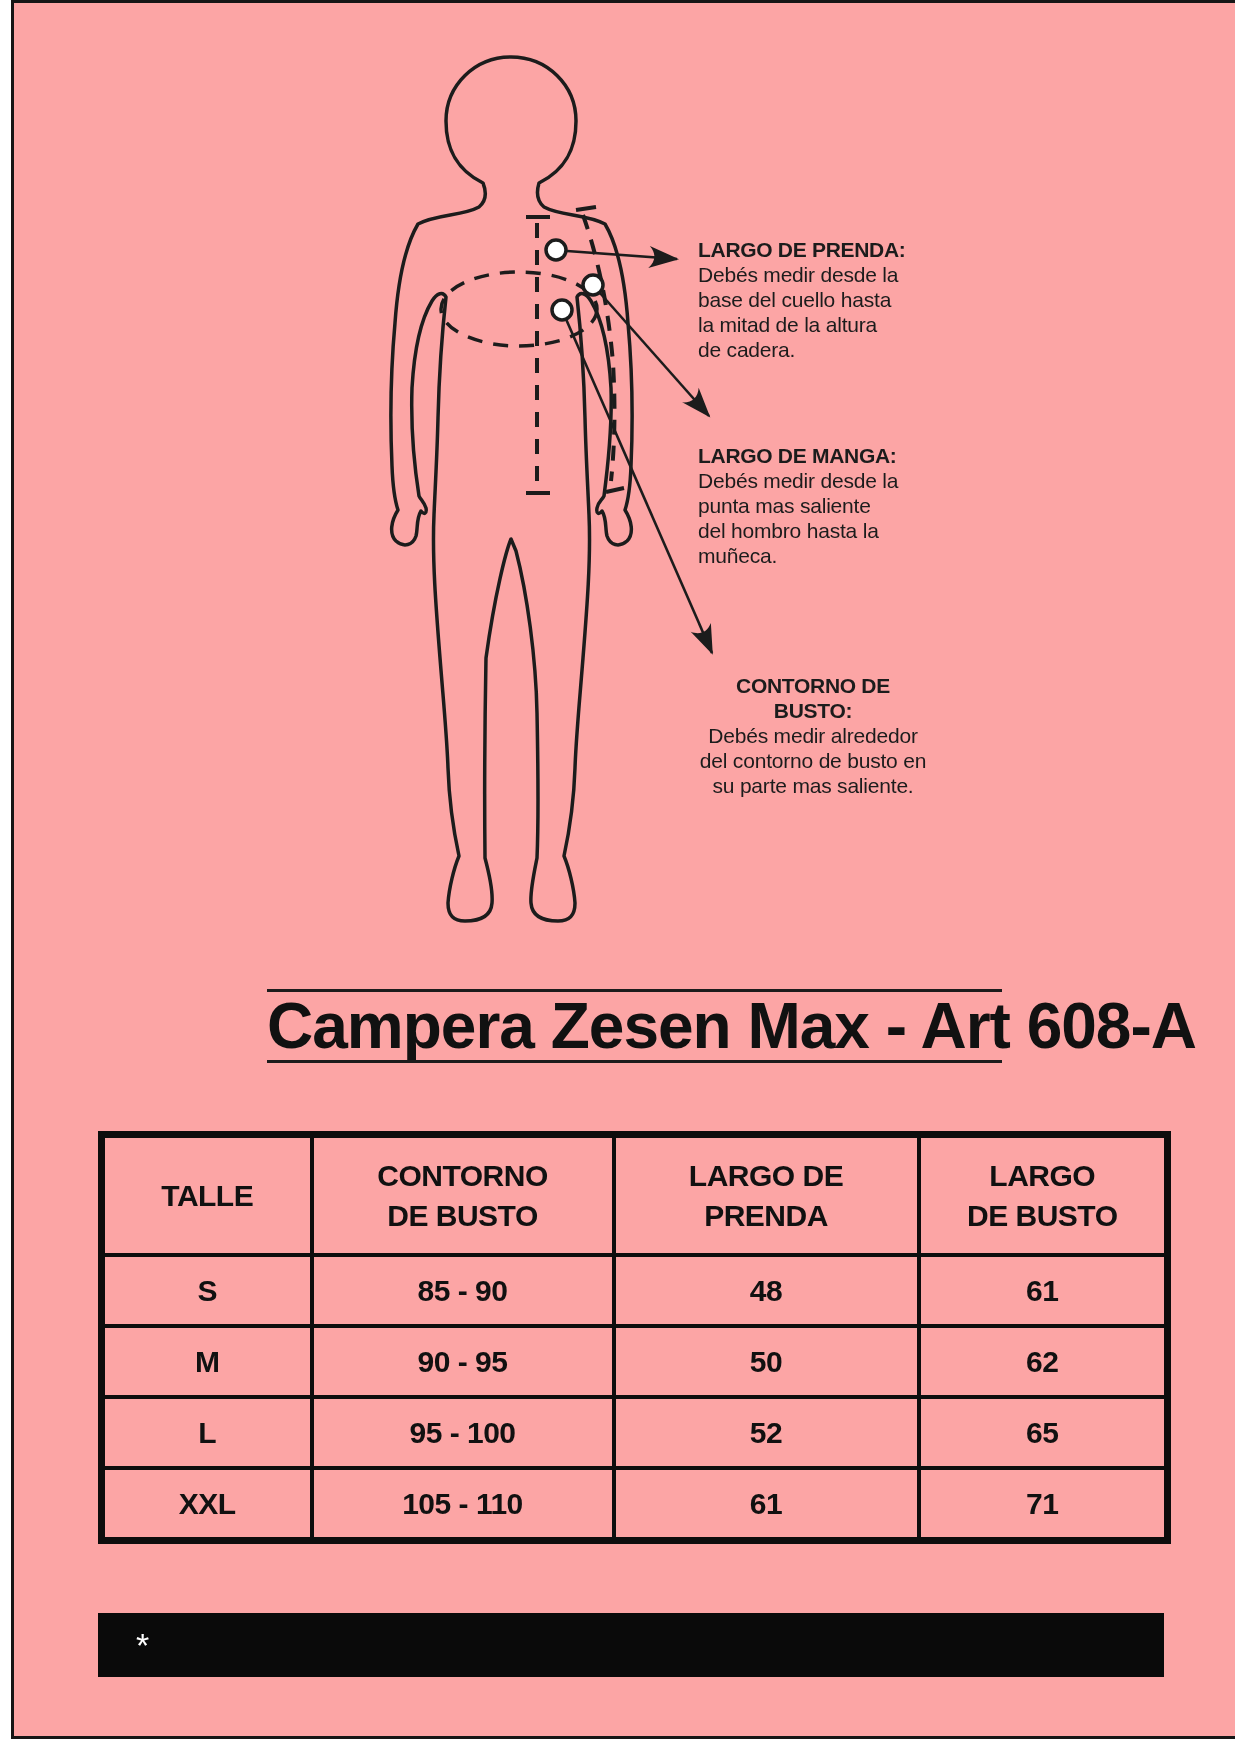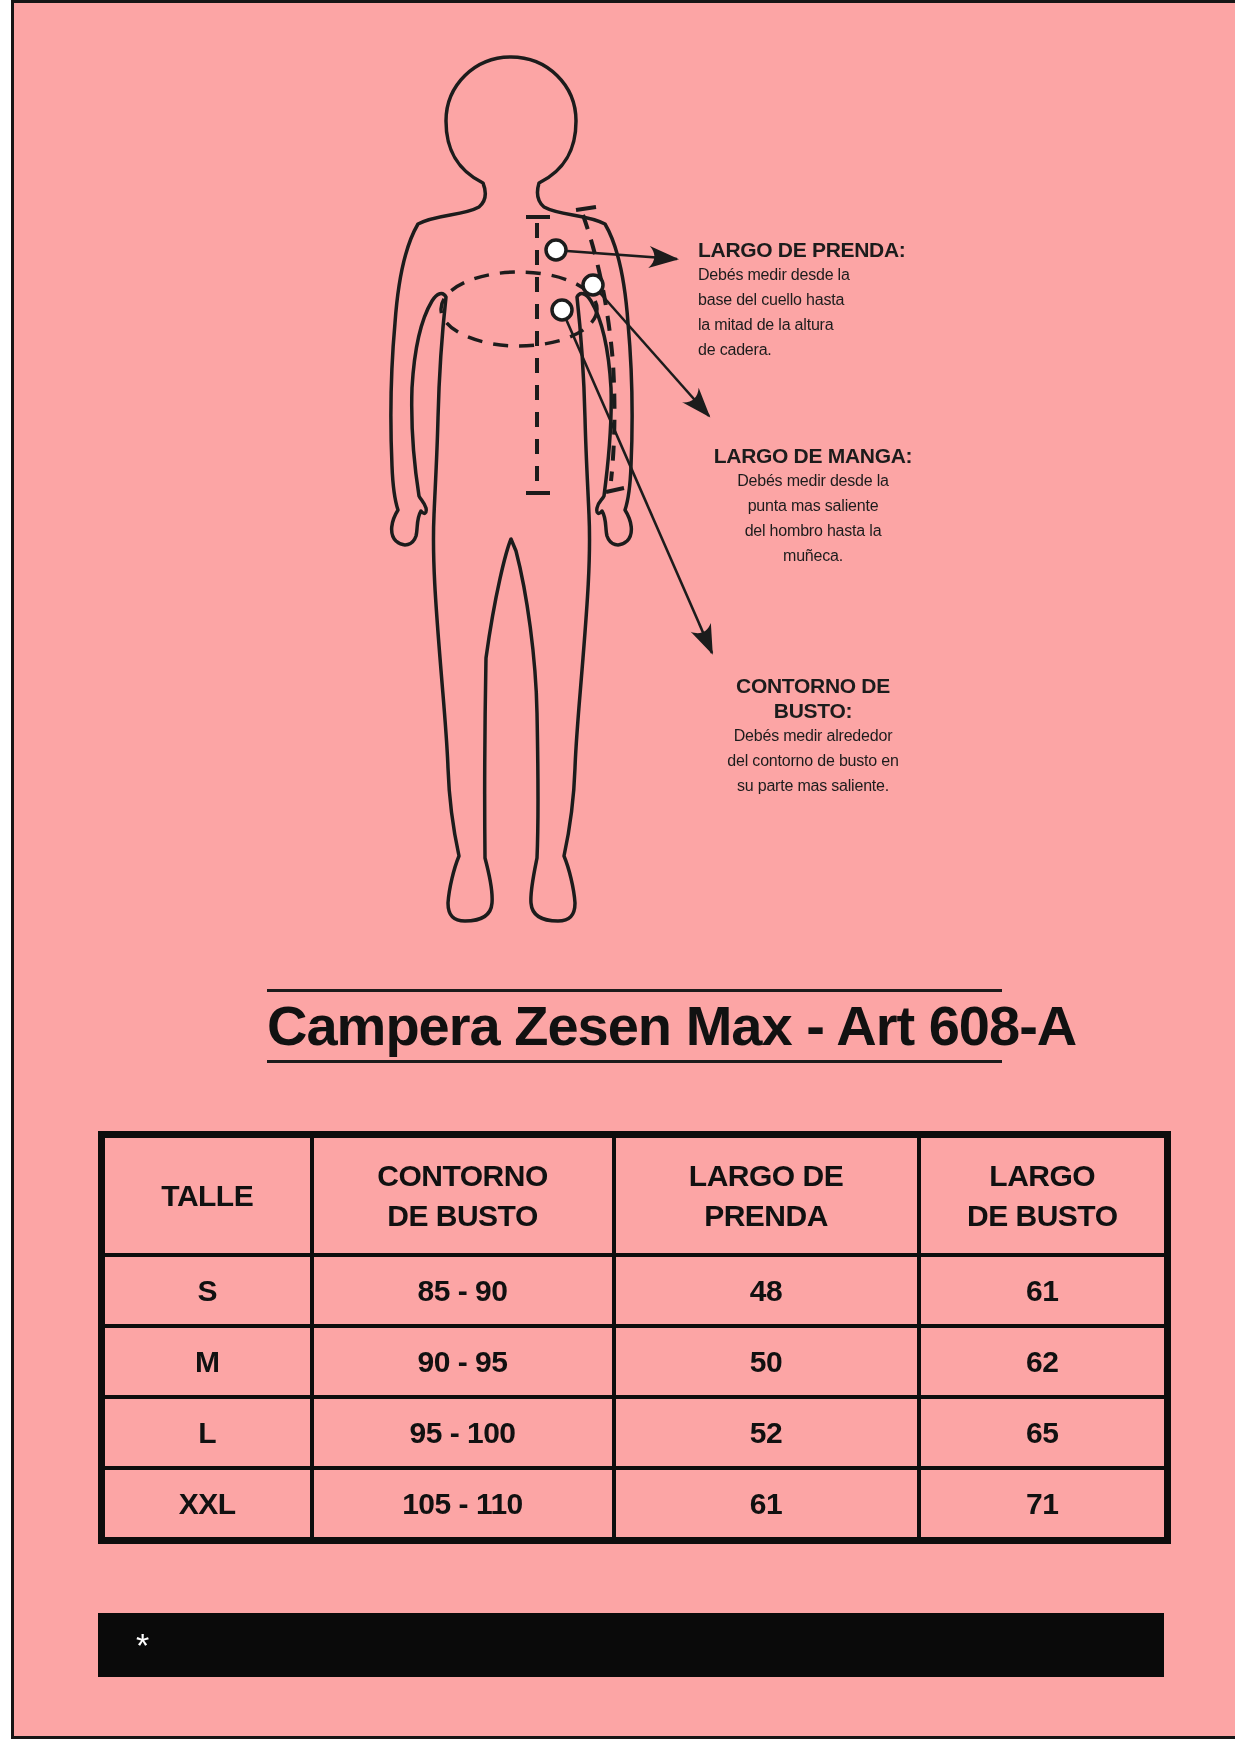--- a/index.html
+++ b/index.html
@@ -11,32 +11,32 @@
     box-sizing:border-box;
     font-family:"Liberation Sans","DejaVu Sans",sans-serif;
     color:#1c1c1c;
     overflow:hidden;
     margin-left:11px;
   }
   
   .diagram-svg{position:absolute;left:0;top:0;}
   .annotation{position:absolute;width:230px;}
   .annotation .ann-title{font-weight:bold;font-size:21px;line-height:25px;letter-spacing:-0.3px;}
-  .annotation .ann-line{font-size:16px;line-height:25px;letter-spacing:-0.2px;}
+  .annotation .ann-line{font-size:21px;line-height:25px;letter-spacing:-0.2px;}
   .ann-1{left:684px;top:234px;}
-  .ann-2{left:684px;top:440px;text-align:center;}
+  .ann-2{left:684px;top:440px;}
   .ann-3{left:684px;top:670px;text-align:center;}
   
   .title-rule{position:absolute;left:253px;width:735px;height:3px;background:#1c1c1c;}
   .rule-top{top:986px;}
   .rule-bottom{top:1057px;}
   .product-title{
     position:absolute;left:253px;top:992px;width:735px;height:62px;
     line-height:62px;text-align:left;
-    font-size:56px;font-weight:bold;letter-spacing:-1px;color:#111;
+    font-size:64px;font-weight:bold;letter-spacing:-1px;color:#111;
     white-space:nowrap;
   }
   
   .size-table{
     position:absolute;left:84px;top:1128px;width:1066px;
     border-collapse:collapse;table-layout:fixed;
     border:7px solid #0d0d0d;
     padding-left:36px;
   }
   .size-table th,.size-table td{

